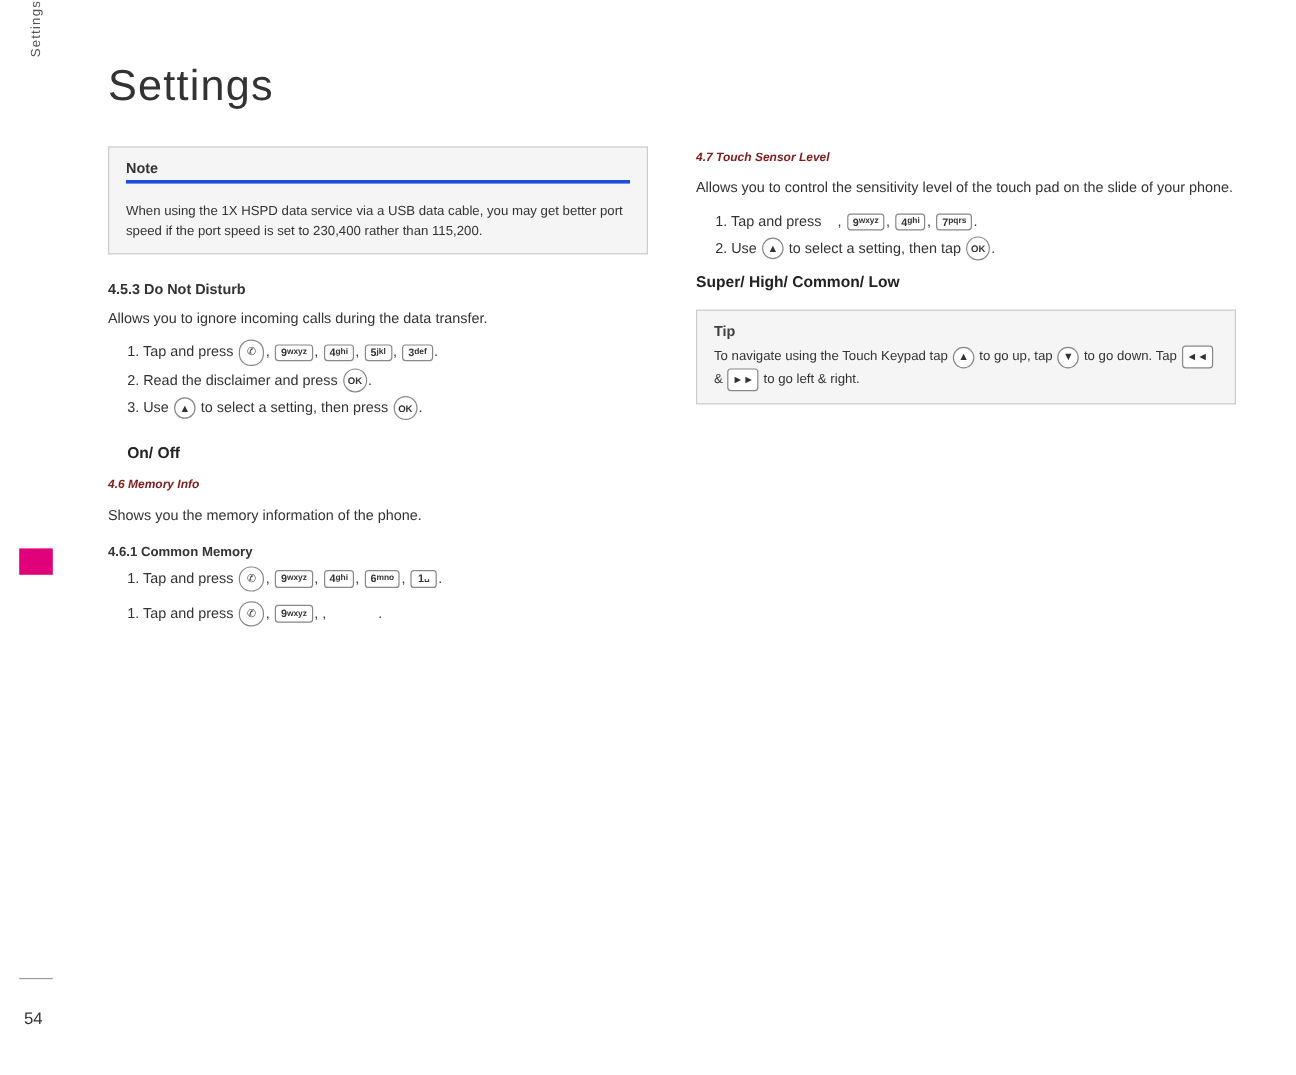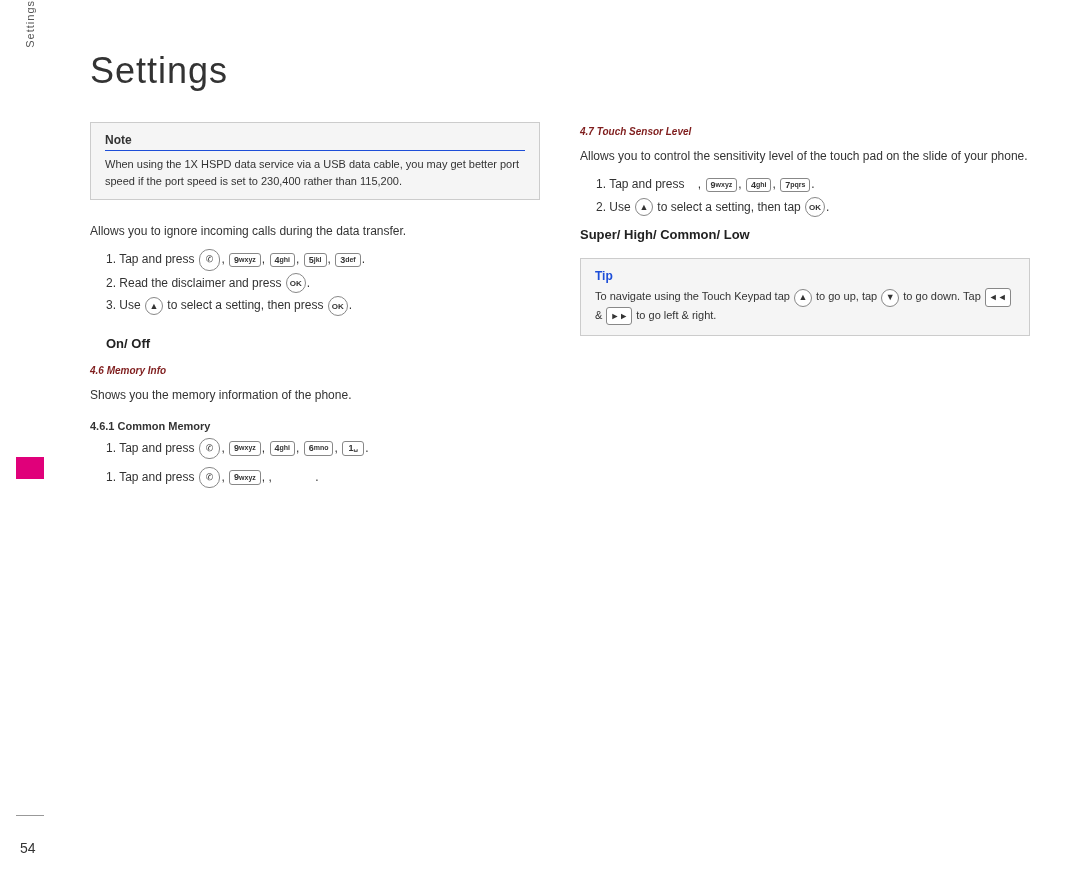--- a/index.html
+++ b/index.html
@@ -105,43 +105,43 @@
       border: 1px solid #ccc;
       padding: 10px 14px;
       margin-bottom: 22px;
       background: #f5f5f5;
     }
 
     .note-title {
       font-weight: bold;
       font-size: 12px;
       color: #333;
-      margin-bottom: 5px;
-      border-bottom: 1px solid #1d4ed8;
+      margin-bottom: 15px;
+      border-bottom: 3px solid #1d4ed8;
       padding-bottom: 3px;
     }
 
     .note-text {
       font-size: 11px;
       color: #333;
       line-height: 1.5;
     }
 
     
     .tip-box {
       border: 1px solid #ccc;
       padding: 10px 14px;
       background: #f5f5f5;
       margin-top: 16px;
     }
 
     .tip-title {
       font-weight: bold;
       font-size: 12px;
-      color: #1d4ed8;
+      color: #404040;
       margin-bottom: 5px;
     }
 
     .tip-text {
       font-size: 11px;
       color: #333;
       line-height: 1.6;
     }
 
     
@@ -312,20 +312,21 @@
 
     <div class="two-col">
 
       <div class="left-col">
 
         <div class="note-box">
           <div class="note-title">Note</div>
           <div class="note-text">When using the 1X HSPD data service via a USB data cable, you may get better port speed if the port speed is set to 230,400 rather than 115,200.</div>
         </div>
 
+        <div class="section-header">4.5.3 Do Not Disturb</div>
         <p class="body-text">Allows you to ignore incoming calls during the data transfer.</p>
 
         <ol class="step-list">
           <li>
             <span>1. <span>Tap and press</span>
             <span class="key-phone">✆</span>,
             <span class="key-btn">9<sup style="font-size:7px">wxyz</sup></span>,
             <span class="key-btn">4<sup style="font-size:7px">ghi</sup></span>,
             <span class="key-btn">5<sup style="font-size:7px">jkl</sup></span>,
             <span class="key-btn">3<sup style="font-size:7px">def</sup></span>.

